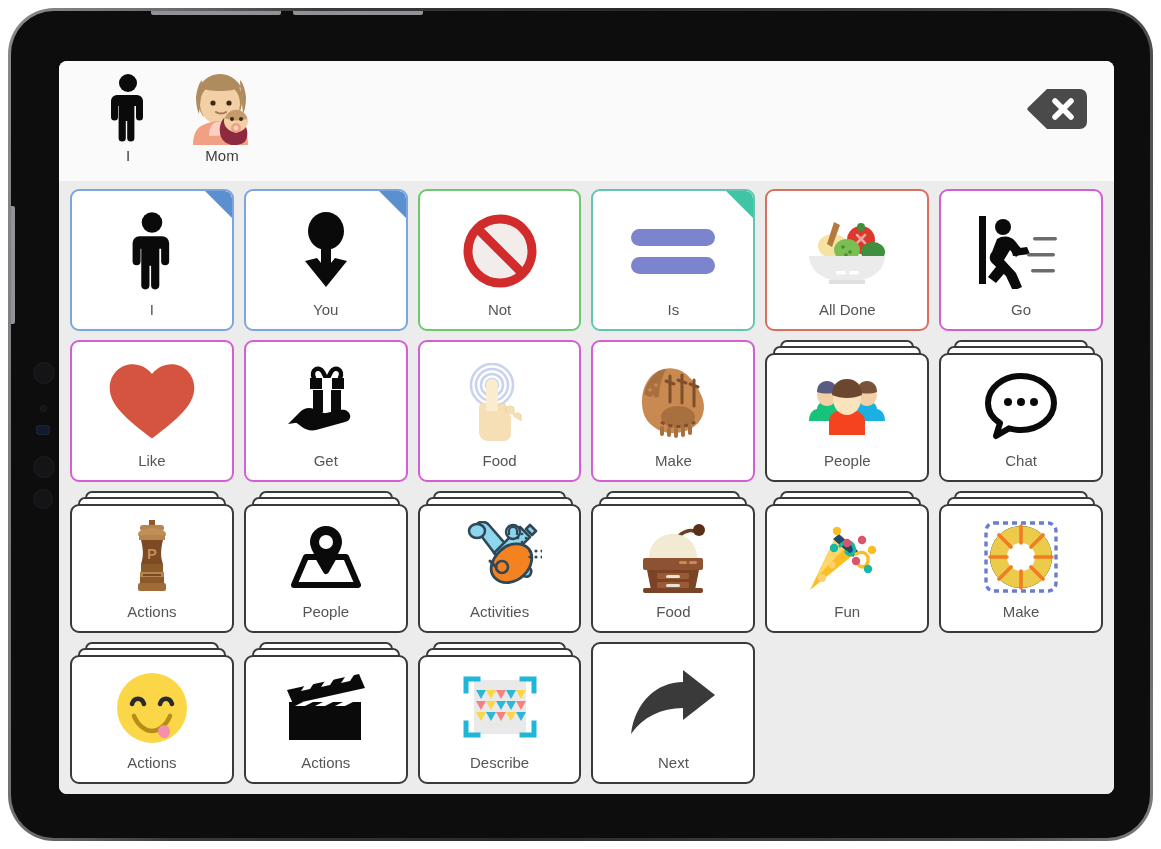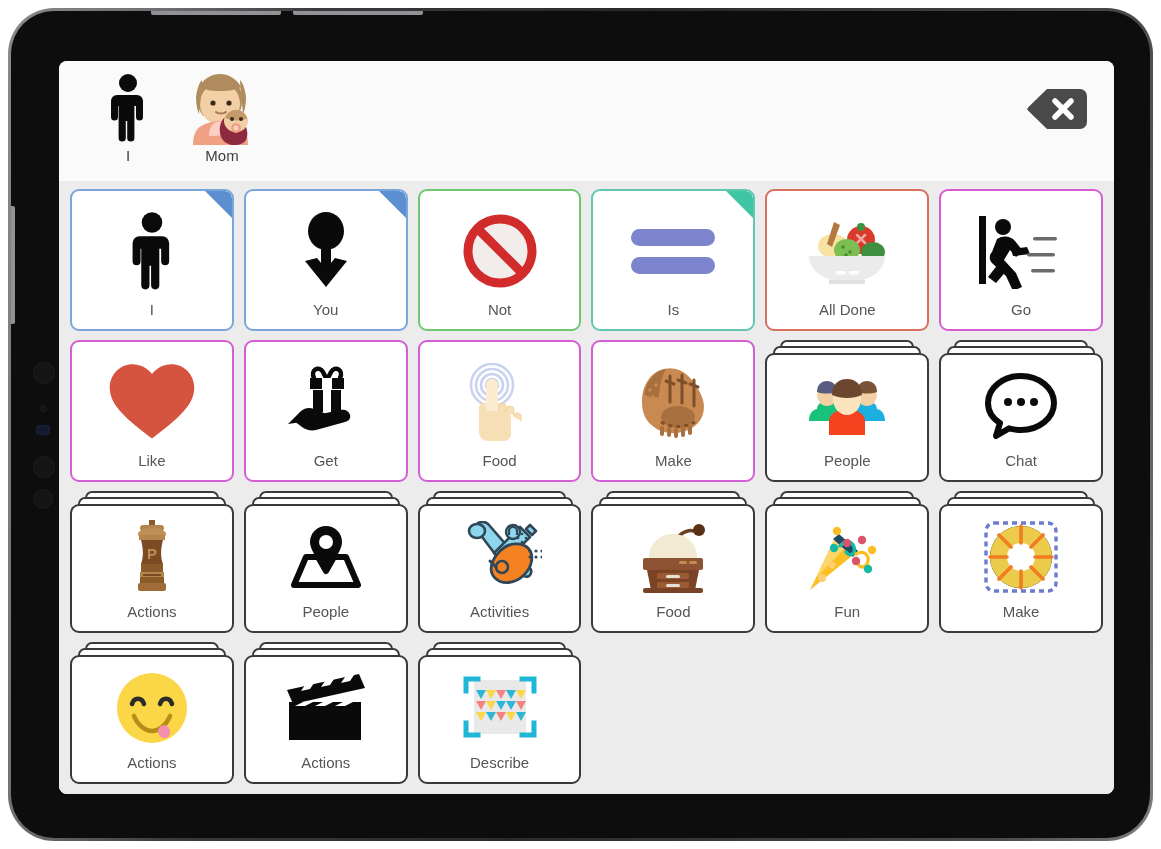--- a/index.html
+++ b/index.html
@@ -671,17 +671,27 @@
                   <path d="M76 20V8H64"></path>
                   <path d="M8 52v12h12"></path>
                   <path d="M76 52v12H64"></path>
                 </g>
               </svg>
             </div>
             <div class="label">Describe</div>
           </div>
         </div>
 
+        <div class="tile">
+          <div class="tile-card" style="border-color:#3a3a3a">
+            <div class="art">
+              <svg width="92" height="72" viewBox="0 0 92 72">
+                <path d="M4 66C8 34 30 14 56 14V2l32 25-32 25V40C34 40 16 49 4 66z" fill="#3a3a3a"></path>
+              </svg>
+            </div>
+            <div class="label">Next</div>
+          </div>
+        </div>
 
       </div>
     </div>
   </div>
 </div>
 
 </body></html>

